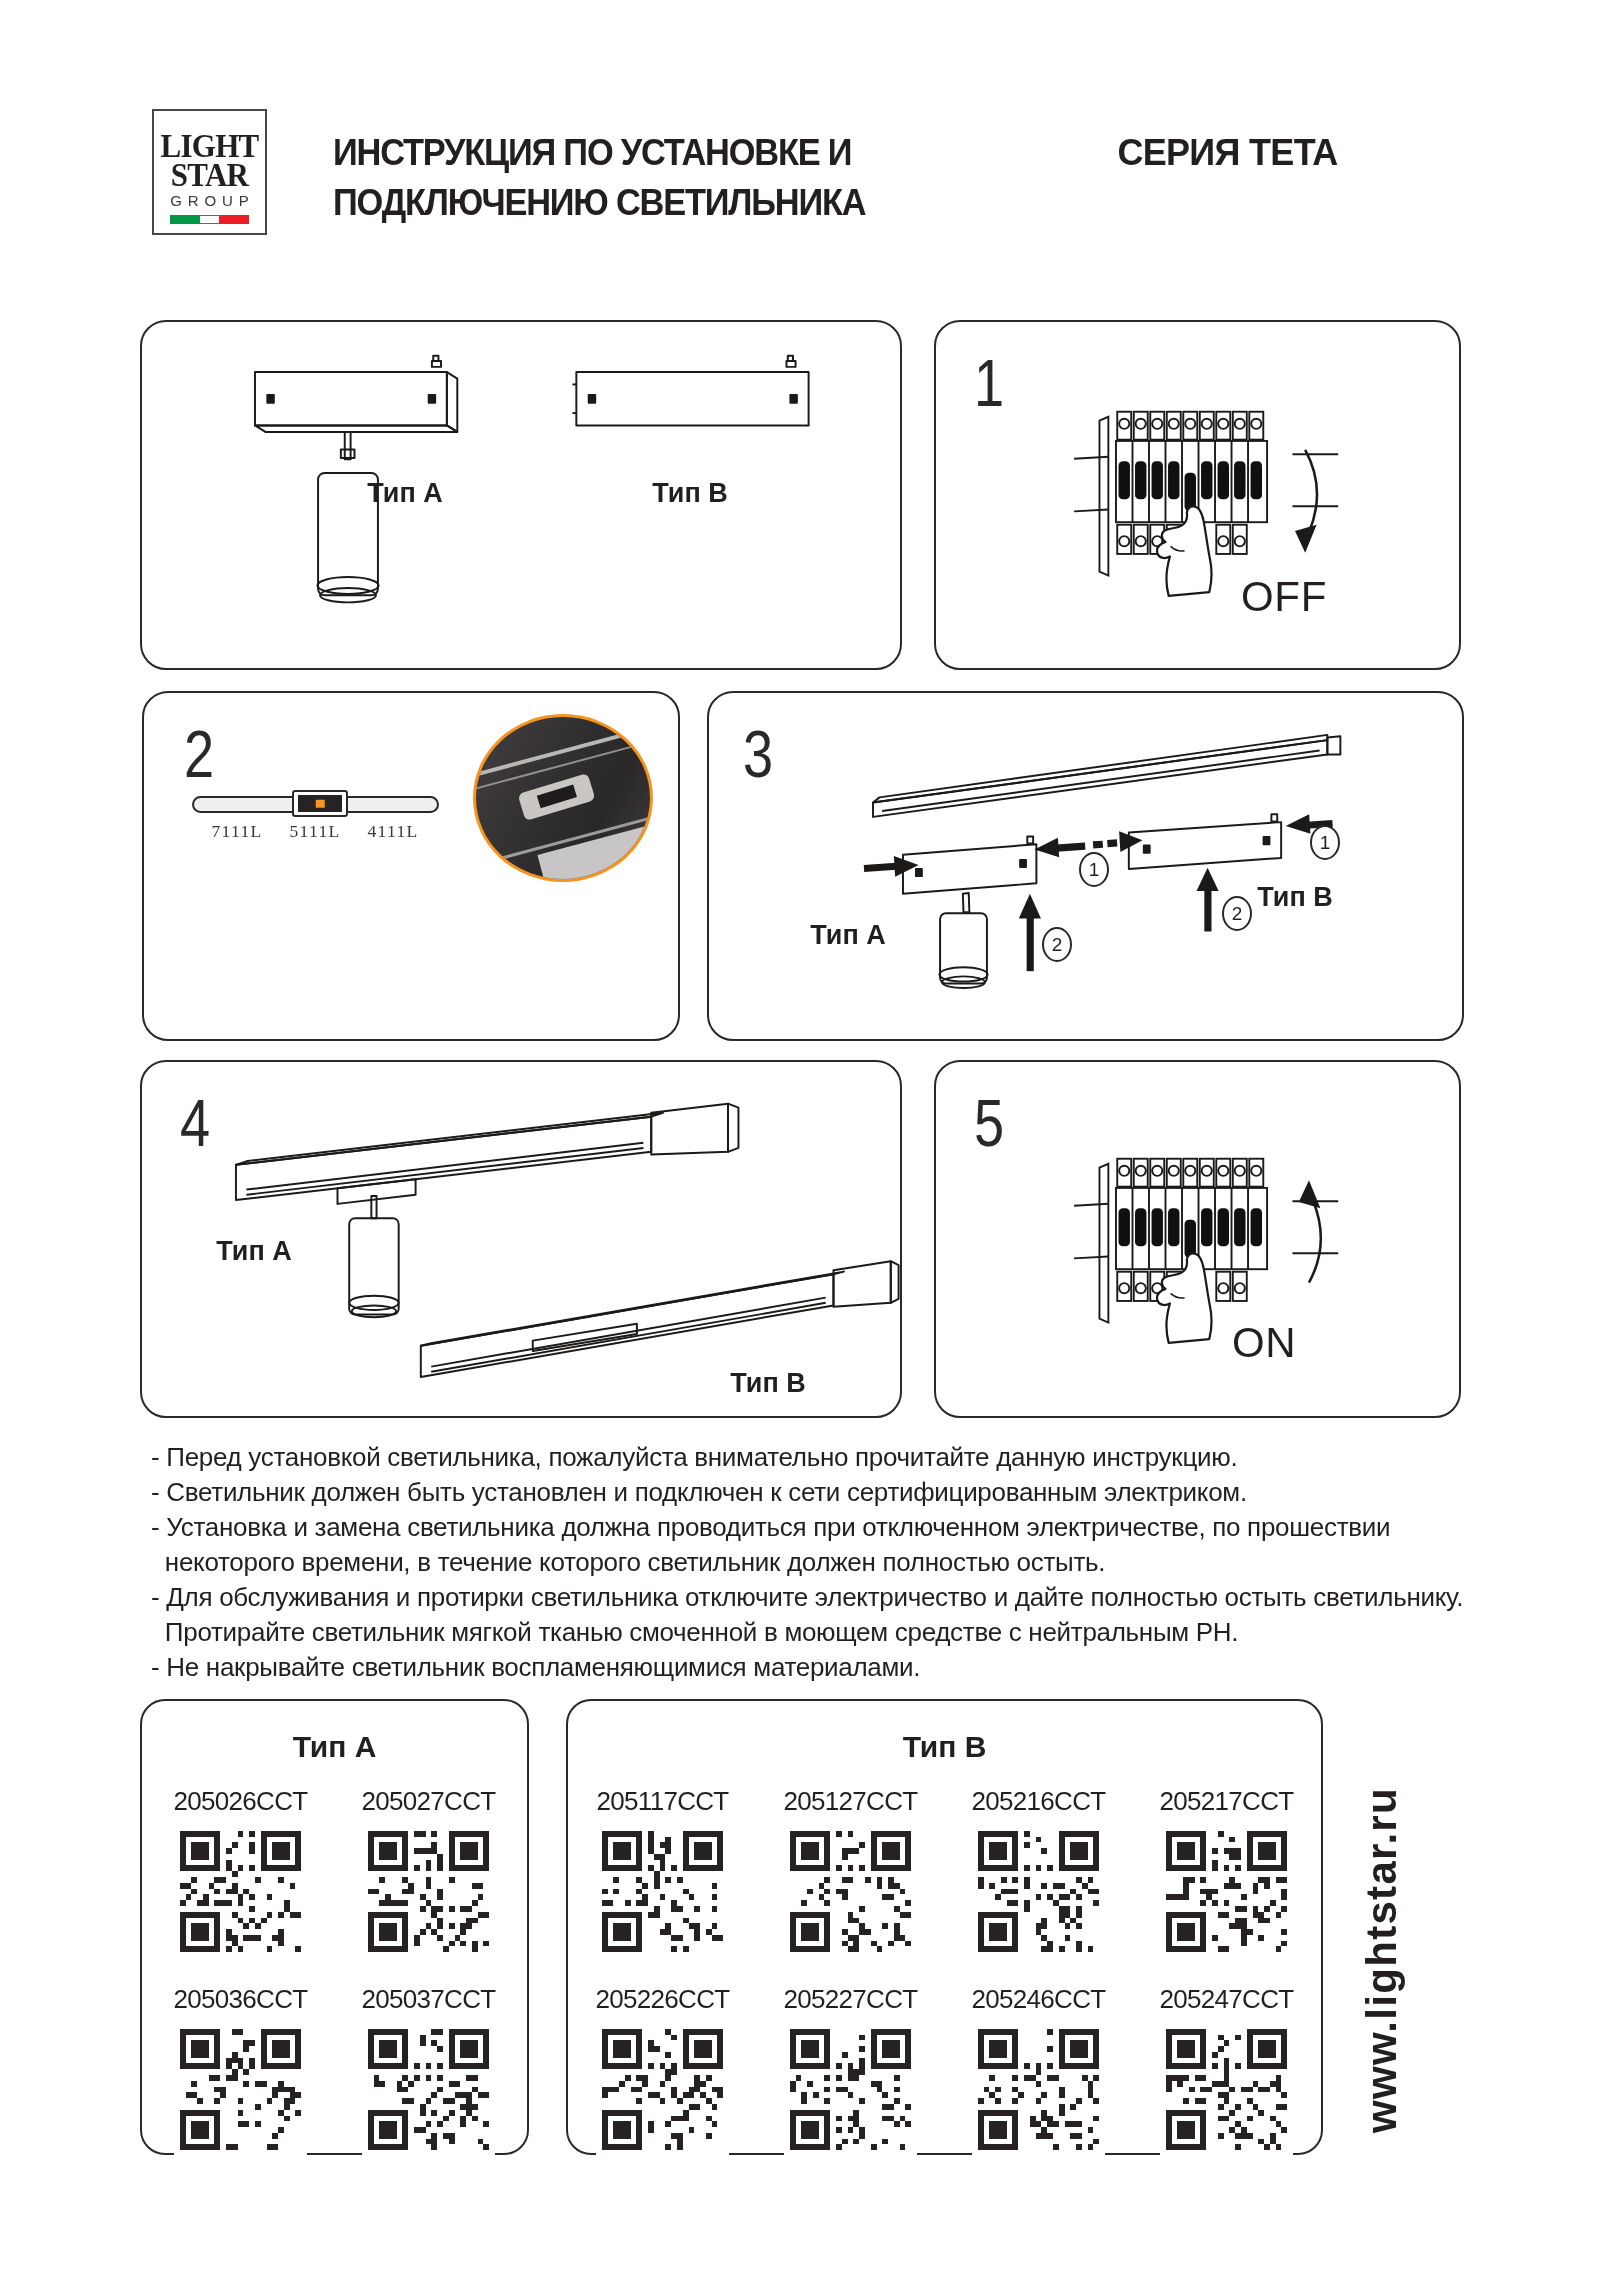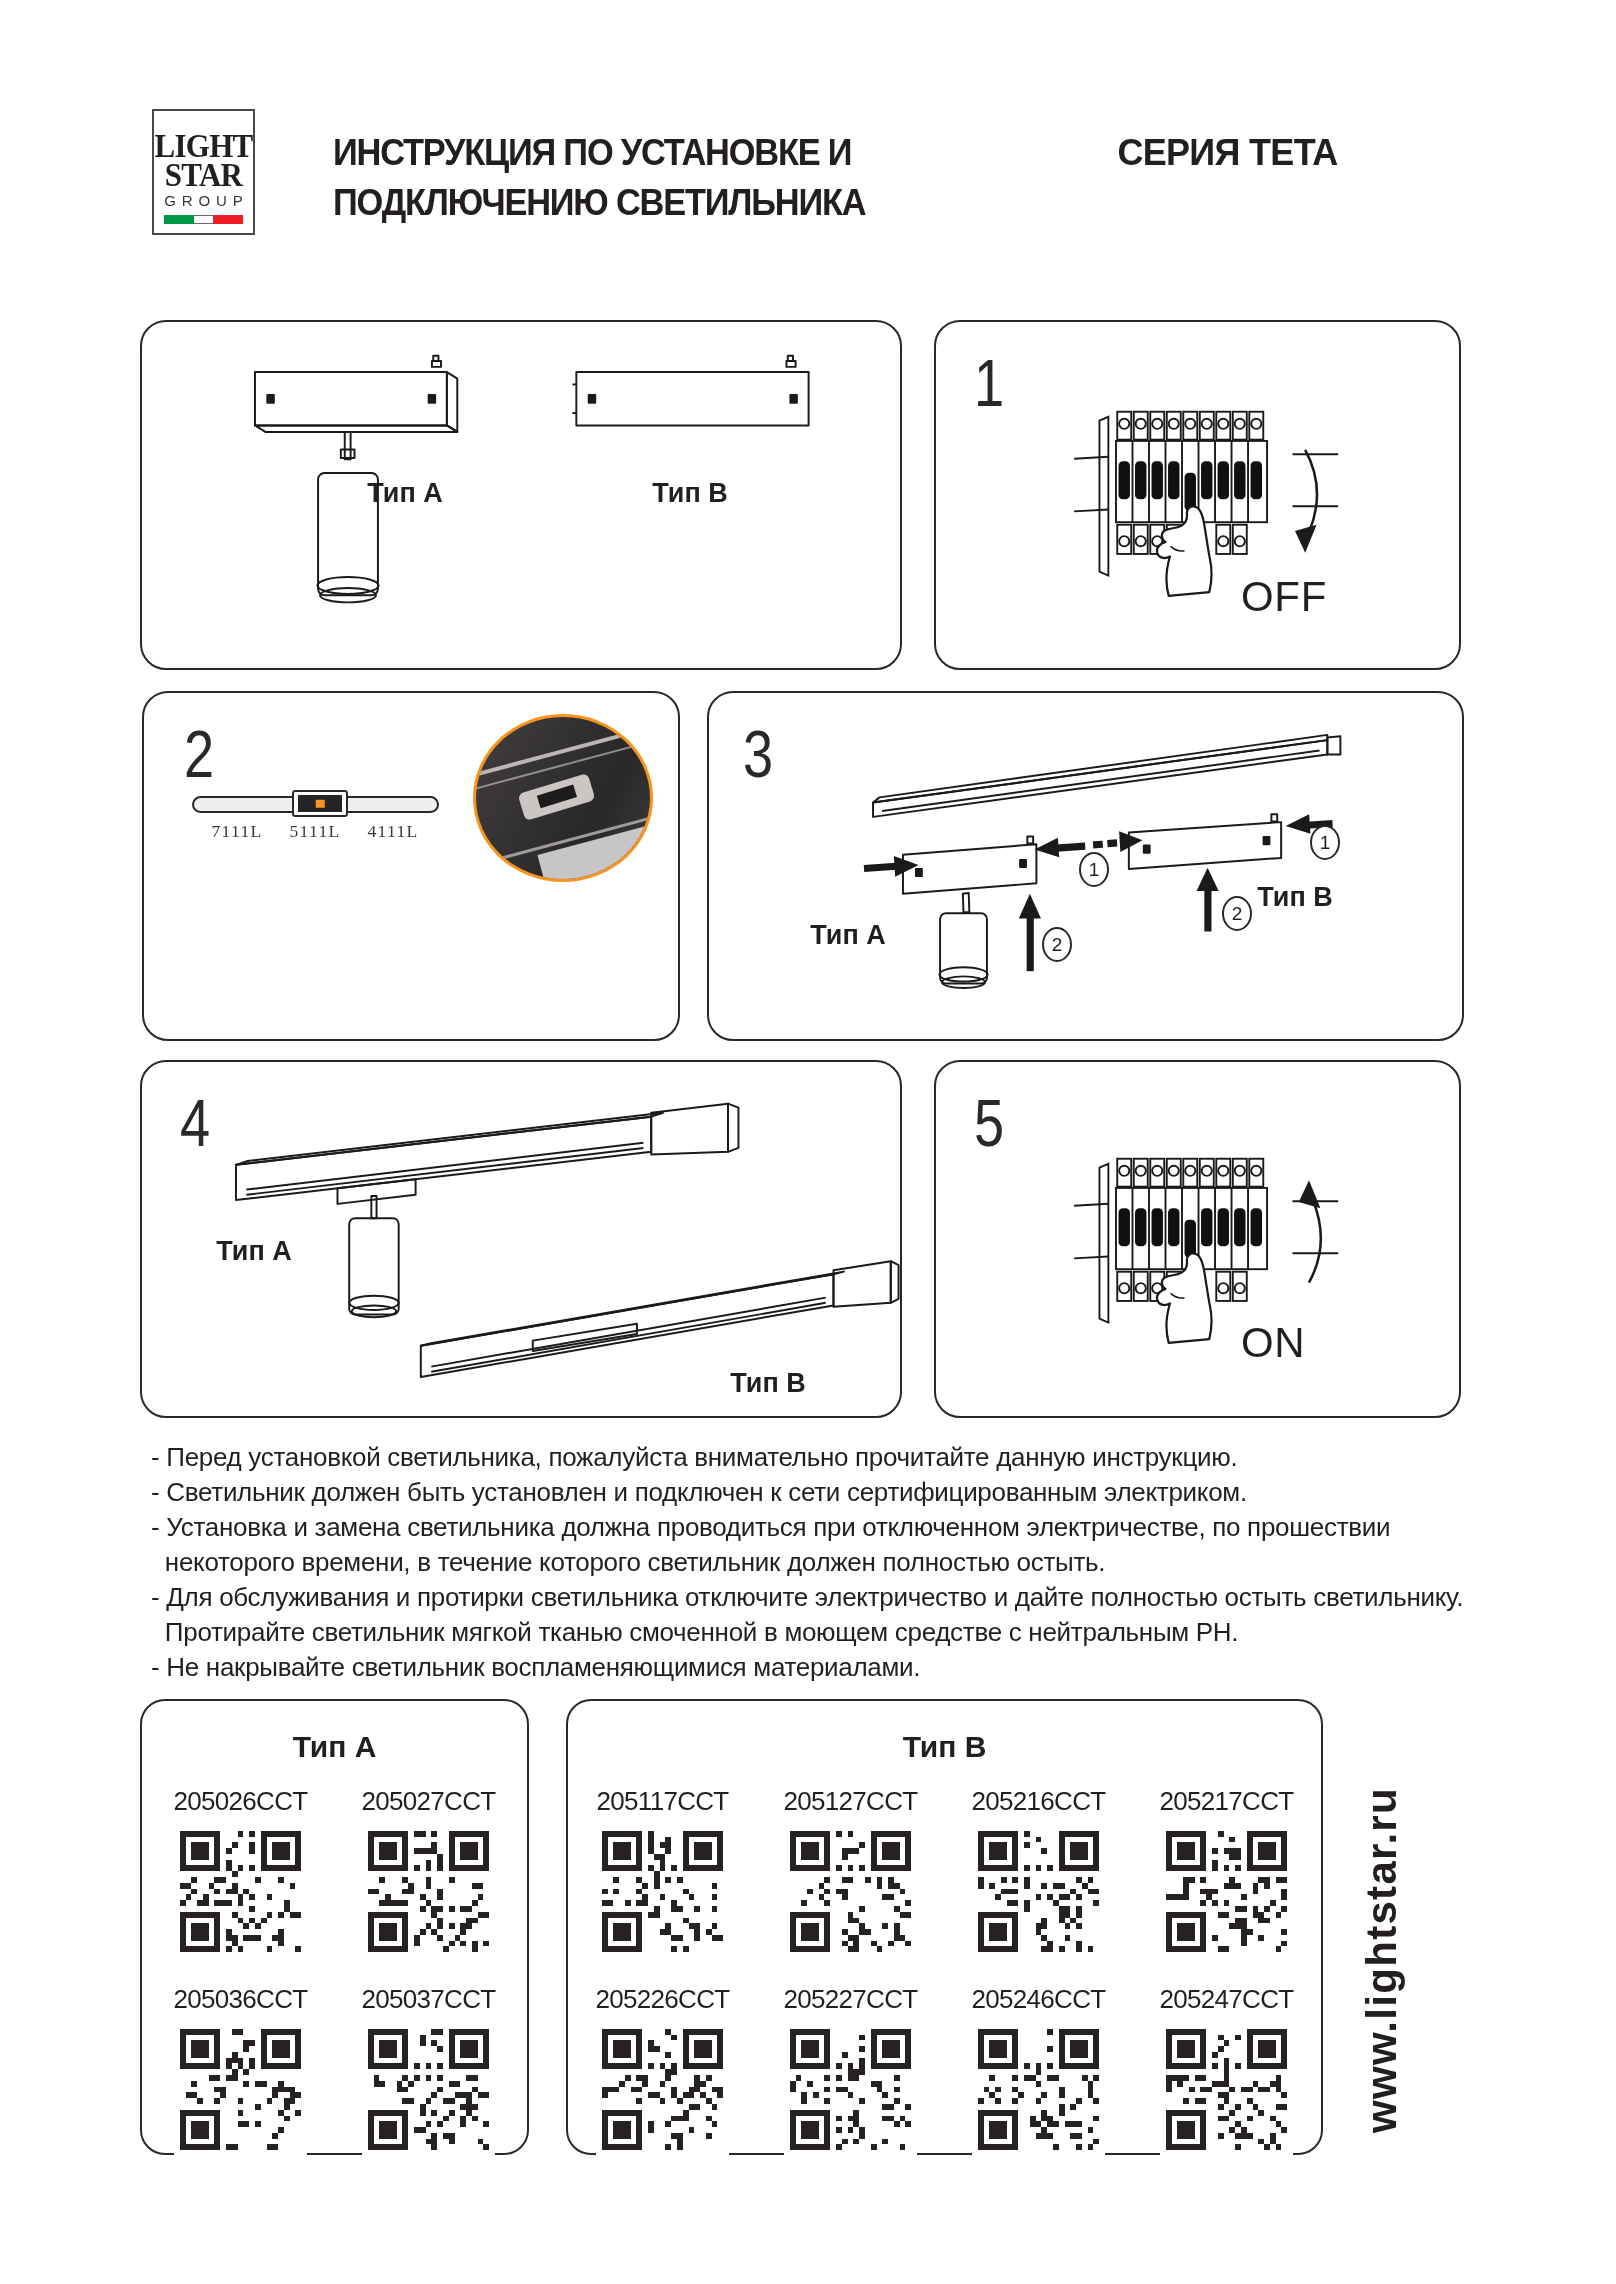--- a/index.html
+++ b/index.html
@@ -1,19 +1,19 @@
 <!DOCTYPE html>
 <html style="font-size:10.4px"><head>
 <meta charset="utf-8">
 <style>
   html,body{margin:0;padding:0;background:#e8e8e8;}
   #page{position:relative;width:1616px;height:2284px;background:#ffffff;overflow:hidden;
         font-family:"Liberation Sans",sans-serif;color:#231f20;}
   
-  #logo-box{position:absolute;left:152px;top:109px;width:103px;height:126px;border:2px solid #4a4846;
+  #logo-box{position:absolute;left:152px;top:109px;width:115px;height:126px;border:2px solid #4a4846;
             display:flex;flex-direction:column;align-items:center;box-sizing:border-box;}
   .logo-word{font-family:"Liberation Serif",serif;font-weight:bold;font-size:31px;line-height:29px;
              letter-spacing:-0.7px;transform:scaleY(1.08);}
   .logo-group{font-family:"Liberation Sans",sans-serif;font-size:15px;letter-spacing:5.9px;margin:3.9px 0 0 5.9px;color:#3a3837;}
   #logo-flag{width:79px;height:8.5px;margin-top:5.9px;display:flex;}
   #logo-flag .fg{flex:0 0 38%;}
   #logo-flag .fw{flex:0 0 24%;border-top:1.3px solid #6a6a6a;border-bottom:1.3px solid #6a6a6a;box-sizing:border-box;background:#fff;}
   #logo-flag .fr{flex:0 0 38%;}
   #title{position:absolute;left:333px;top:128px;font-weight:bold;font-size:37px;line-height:50px;
          letter-spacing:-1.3px;transform:scaleX(0.93);transform-origin:left top;white-space:nowrap;}
@@ -299,21 +299,21 @@
   </div>
 
   <div class="panel" style="left:934px;top:1060px;width:527px;height:358px;">
     <div class="step-num" style="left:38px;top:23px;">5</div>
     <svg style="position:absolute;left:133px;top:62px;" width="273" height="225" viewBox="0 0 430 345">
       <use href="#breaker-g"></use>
 
       <path d="M378,245 q34,-62 6,-130" fill="none" stroke="#1c1a19" stroke-width="4"></path>
       <polygon points="396,128 378,84 362,118" fill="#1c1a19"></polygon>
     </svg>
-    <div class="state-label" style="left:305px;top:257px;">ON</div>
+    <div class="state-label" style="left:296px;top:257px;">ON</div>
   </div>
 
   <div id="warnings">- Перед установкой светильника, пожалуйста внимательно прочитайте данную инструкцию.
 - Светильник должен быть установлен и подключен к сети сертифицированным электриком.
 - Установка и замена светильника должна проводиться при отключенном электричестве, по прошествии
   некоторого времени, в течение которого светильник должен полностью остыть.
 - Для обслуживания и протирки светильника отключите электричество и дайте полностью остыть светильнику.
   Протирайте светильник мягкой тканью смоченной в моющем средстве с нейтральным PH.
 - Не накрывайте светильник воспламеняющимися материалами.</div>
 

